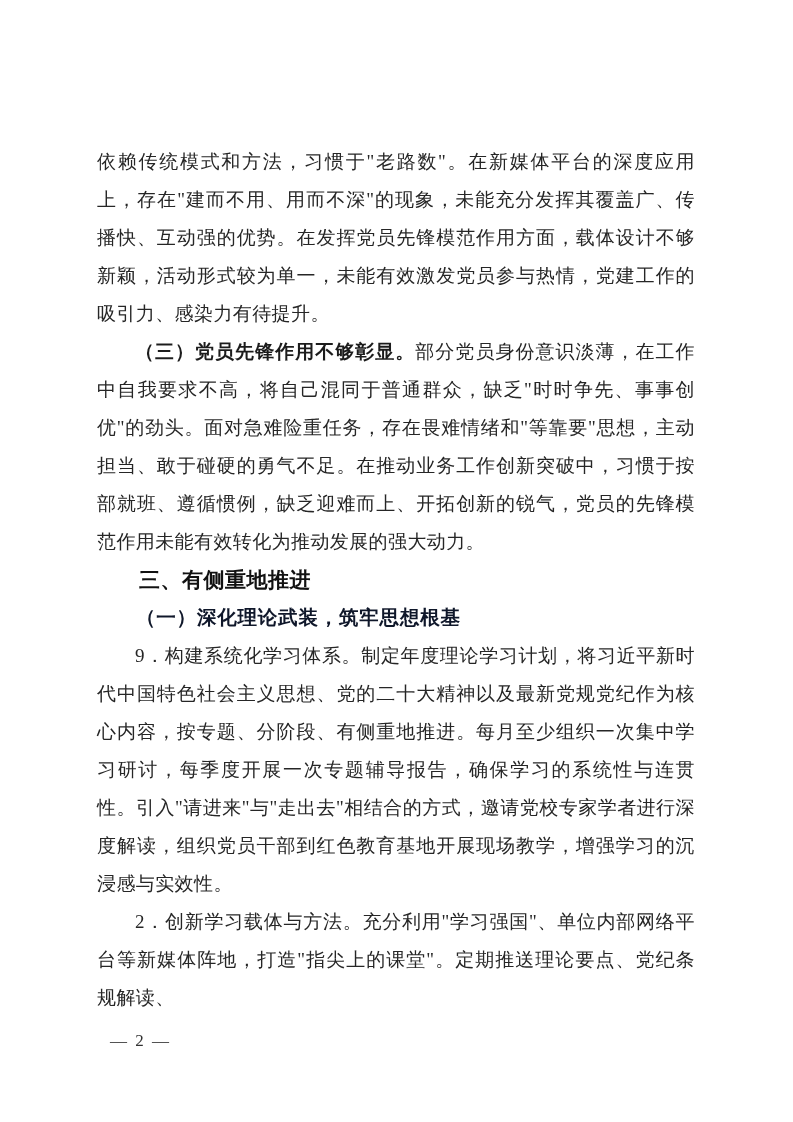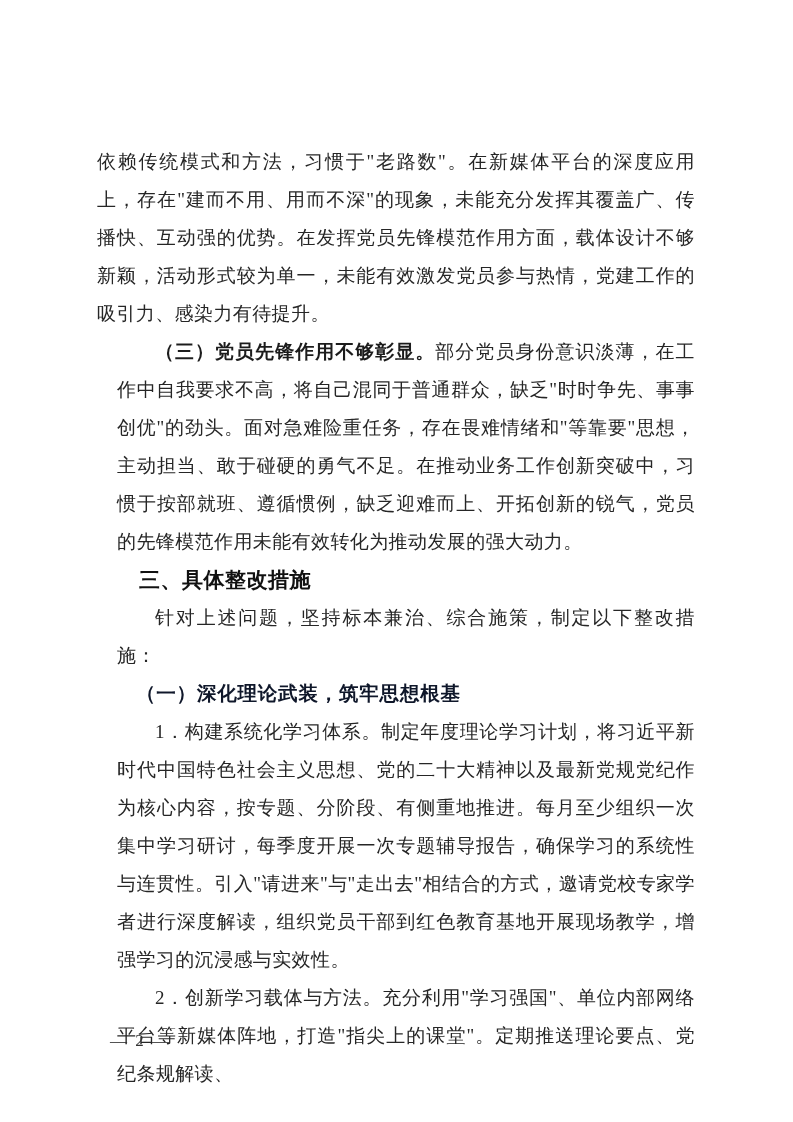--- a/index.html
+++ b/index.html
@@ -24,21 +24,21 @@
   }
   p.body {
     margin: 0;
     font-size: 19px;
     line-height: 38px;
     letter-spacing: 0.4px;
     text-align: justify;
     text-justify: inter-ideograph;
     word-break: break-all;
   }
-  p.body.indent { text-indent: 2em; margin-left: 20px; }
+  p.body.indent { text-indent: 2em; }
   p.body.noindent { text-indent: 0; }
   .lead-bold {
     font-weight: bold;
     color: #1c1c1c;
   }
   .heading-sans {
     margin: 0;
     font-family: "Liberation Sans", "DejaVu Sans", sans-serif;
     font-weight: bold;
     font-size: 21px;
@@ -70,26 +70,25 @@
 </head>
 <body>
 
 <div class="page">
   <div class="content">
 
     <p class="body noindent">依赖传统模式和方法，习惯于"老路数"。在新媒体平台的深度应用上，存在"建而不用、用而不深"的现象，未能充分发挥其覆盖广、传播快、互动强的优势。在发挥党员先锋模范作用方面，载体设计不够新颖，活动形式较为单一，未能有效激发党员参与热情，党建工作的吸引力、感染力有待提升。</p>
 
     <p class="body indent"><span class="lead-bold">（三）党员先锋作用不够彰显。</span><span>部分党员身份意识淡薄，在工作中自我要求不高，将自己混同于普通群众，缺乏"时时争先、事事创优"的劲头。面对急难险重任务，存在畏难情绪和"等靠要"思想，主动担当、敢于碰硬的勇气不足。在推动业务工作创新突破中，习惯于按部就班、遵循惯例，缺乏迎难而上、开拓创新的锐气，党员的先锋模范作用未能有效转化为推动发展的强大动力。</span></p>
 
-    <h2 class="heading-sans">三、具体整改措施</h2>
+    <h2 class="heading-sans">三、有侧重地推进</h2>
 
-    <p class="body indent">针对上述问题，坚持标本兼治、综合施策，制定以下整改措施：</p>
 
     <h3 class="heading-kai">（一）深化理论武装，筑牢思想根基</h3>
 
-    <p class="body indent">1．构建系统化学习体系。制定年度理论学习计划，将习近平新时代中国特色社会主义思想、党的二十大精神以及最新党规党纪作为核心内容，按专题、分阶段、有侧重地推进。每月至少组织一次集中学习研讨，每季度开展一次专题辅导报告，确保学习的系统性与连贯性。引入"请进来"与"走出去"相结合的方式，邀请党校专家学者进行深度解读，组织党员干部到红色教育基地开展现场教学，增强学习的沉浸感与实效性。</p>
+    <p class="body indent">9．构建系统化学习体系。制定年度理论学习计划，将习近平新时代中国特色社会主义思想、党的二十大精神以及最新党规党纪作为核心内容，按专题、分阶段、有侧重地推进。每月至少组织一次集中学习研讨，每季度开展一次专题辅导报告，确保学习的系统性与连贯性。引入"请进来"与"走出去"相结合的方式，邀请党校专家学者进行深度解读，组织党员干部到红色教育基地开展现场教学，增强学习的沉浸感与实效性。</p>
 
     <p class="body indent">2．创新学习载体与方法。充分利用"学习强国"、单位内部网络平台等新媒体阵地，打造"指尖上的课堂"。定期推送理论要点、党纪条规解读、</p>
 
   </div>
 
   <div class="page-footer">— 2 —</div>
 </div>
 
 </body></html>

